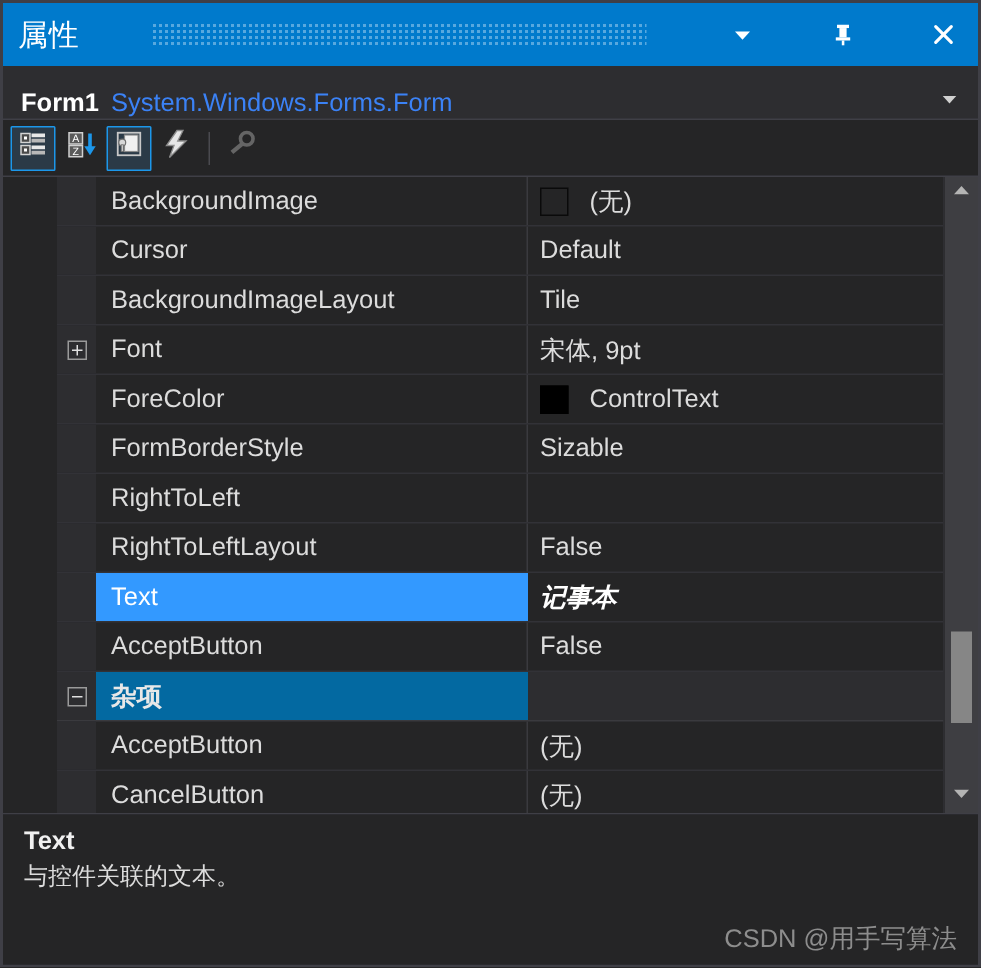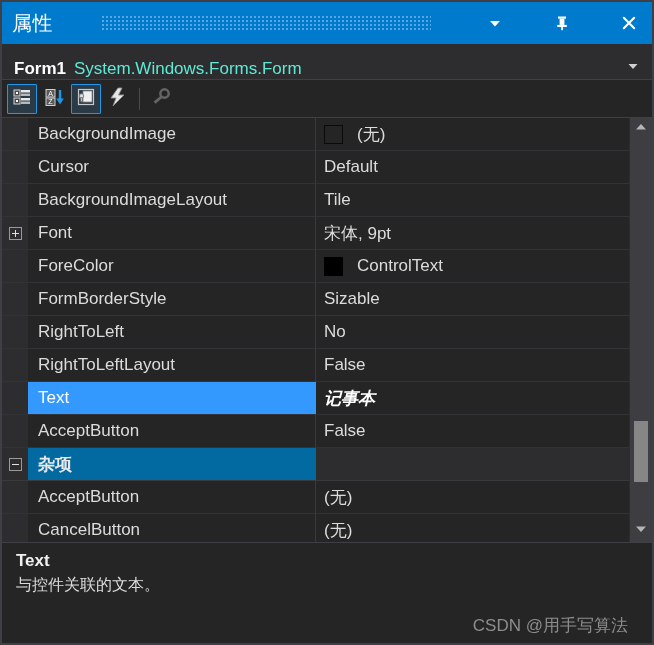--- a/index.html
+++ b/index.html
@@ -76,21 +76,21 @@
   }
   .obj-name {
     font-weight: bold;
     font-size: 17px;
     color: #ffffff;
     margin-right: 8px;
     white-space: nowrap;
   }
   .obj-type {
     font-size: 17px;
-    color: #5eead4;
+    color: #3b82f6;
     white-space: nowrap;
     flex: 1;
     overflow: hidden;
   }
   .obj-arrow {
     width: 22px;
     height: 22px;
     display: flex;
     align-items: center;
     justify-content: center;
@@ -144,20 +144,21 @@
     flex: 1;
     overflow: hidden;
     position: relative;
   }
   .row {
     height: 32px;
     display: flex;
     align-items: stretch;
     border-bottom: 1px solid #323237;
     position: relative;
+    margin-left: 36px;
   }
   .gutter {
     width: 26px;
     min-width: 26px;
     background: #2d2d30;
     display: flex;
     align-items: center;
     justify-content: center;
   }
   .expander {
@@ -286,21 +287,21 @@
     color: #f0f0f0;
     margin-bottom: 4px;
   }
   .desc-body {
     font-size: 16px;
     color: #dcdcdc;
     line-height: 1.3;
   }
   .watermark {
     position: absolute;
-    right: 24px;
+    right: 14px;
     bottom: 6px;
     font-size: 17px;
     color: #8d8d8d;
     white-space: nowrap;
   }
 </style>
 </head>
 <body>
 
 <div id="panel">
@@ -447,21 +448,20 @@
           </div>
         </div>
         <div class="row">
           <div class="gutter"></div>
           <div class="namecell">FormBorderStyle</div>
           <div class="valcell">Sizable</div>
         </div>
         <div class="row">
           <div class="gutter"></div>
           <div class="namecell">RightToLeft</div>
-          <div class="valcell">No</div>
         </div>
         <div class="row">
           <div class="gutter"></div>
           <div class="namecell">RightToLeftLayout</div>
           <div class="valcell">False</div>
         </div>
         <div class="row selected">
           <div class="gutter"></div>
           <div class="namecell">Text</div>
           <div class="valcell">记事本</div>

